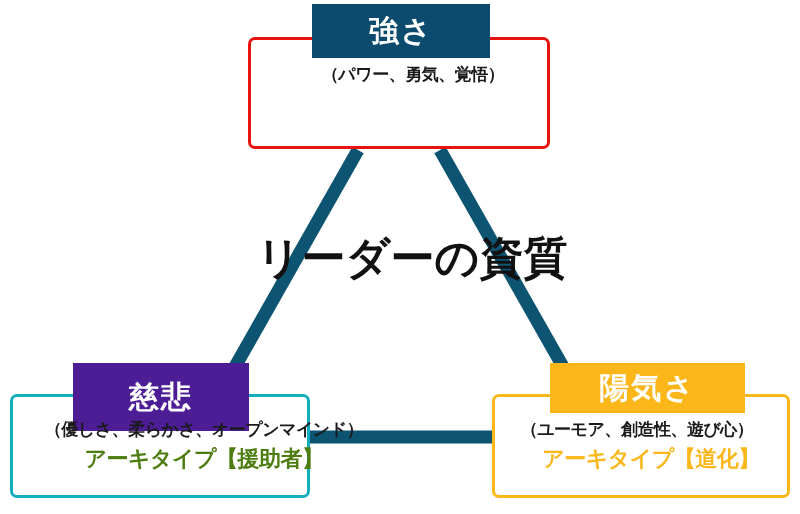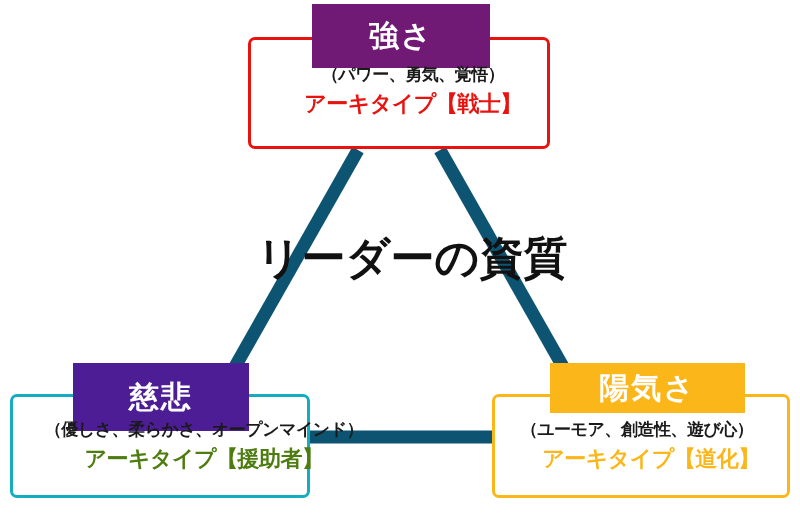--- a/index.html
+++ b/index.html
@@ -88,22 +88,22 @@
     line-height: 1.1;
     margin-top: 7px;
   }
 
   
   #node-strength .node-frame {
     left: 248px; top: 37px; width: 302px; height: 112px;
     border-color: #e8120f;
   }
   #node-strength .node-header {
-    left: 312px; top: 4px; width: 178px; height: 64px;
-    background: #701a75;
+    left: 312px; top: 4px; width: 178px; height: 54px;
+    background: #0c4a6e;
   }
   #node-strength .node-body { left: 248px; top: 66px; width: 302px; margin-left: 14px; }
   #node-strength .node-arch { color: #e8120f; }
 
   
   #node-compassion .node-frame {
     left: 10px; top: 394px; width: 300px; height: 104px;
     border-color: #12adbf;
   }
   #node-compassion .node-header {
@@ -136,21 +136,20 @@
     <line x1="305" y1="437" x2="496" y2="437" stroke="#0d5472" stroke-width="13"></line>
   </svg>
 
   <div class="center-title">リーダーの資質</div>
 
   <div class="node" id="node-strength">
     <div class="node-frame"></div>
     <div class="node-header">強さ</div>
     <div class="node-body">
       <div class="node-sub">（パワー、勇気、覚悟）</div>
-      <div class="node-arch">アーキタイプ【戦士】</div>
     </div>
   </div>
 
   <div class="node" id="node-compassion">
     <div class="node-frame"></div>
     <div class="node-header">慈悲</div>
     <div class="node-body">
       <div class="node-sub">（優しさ、柔らかさ、オープンマインド）</div>
       <div class="node-arch">アーキタイプ【援助者】</div>
     </div>

